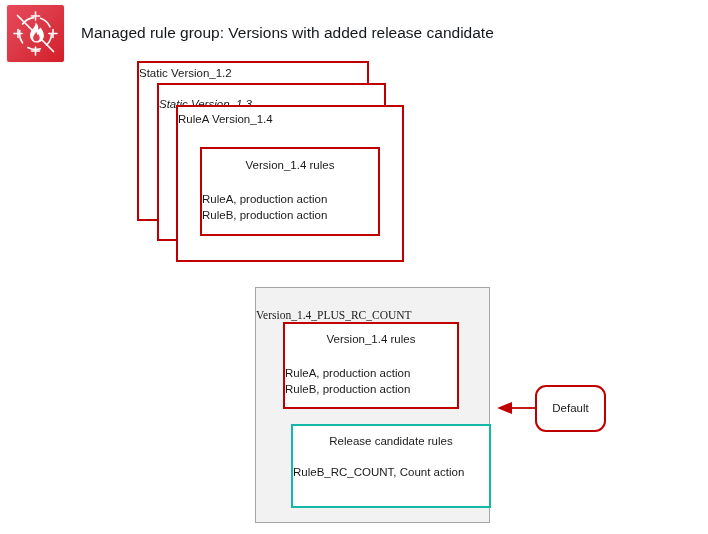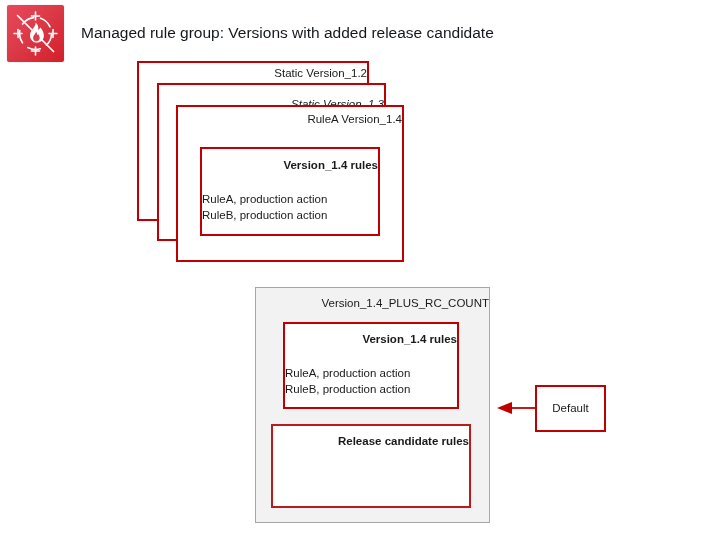--- a/index.html
+++ b/index.html
@@ -49,46 +49,46 @@
   
   .box {
     position: absolute;
     box-sizing: border-box;
     background: #ffffff;
   }
   .box-red {
     border: 2px solid #c00000;
   }
   .box-black {
-    border: 2px solid #b91c1c;
+    border: 2px solid #14b8a6;
+    margin-left: 20px;
   }
   .box-gray {
     border: 1px solid #a6a6a6;
     background: #f2f2f2;
   }
 
   .box-title {
     position: absolute;
     left: 0;
     right: 0;
-    text-align: right;
+    text-align: left;
     font-size: 11.5px;
     line-height: 15px;
     white-space: nowrap;
   }
 
   .rules-title {
     position: absolute;
     left: 0;
     right: 0;
-    text-align: right;
+    text-align: center;
     font-size: 11.5px;
     line-height: 15px;
     white-space: nowrap;
-    font-weight: bold;
   }
   .rules-list {
     position: absolute;
     left: 0;
     right: 0;
     font-size: 11.5px;
     line-height: 16px;
   }
   .rules-list div { white-space: nowrap; }
 
@@ -113,21 +113,21 @@
   #v14-rules-box .rules-list  { top: 42px; }
 
   
   #rc-container {
     left: 255px;
     top: 287px;
     width: 235px;
     height: 236px;
     z-index: 1;
   }
-  #rc-container .box-title { top: 8px; }
+  #rc-container .box-title { top: 20px; font-family: Liberation Serif, serif; }
 
   #rc-prod-box {
     left: 283px;
     top: 322px;
     width: 176px;
     height: 87px;
     z-index: 2;
   }
   #rc-prod-box .rules-title { top: 8px; }
   #rc-prod-box .rules-list  { top: 41px; }
@@ -145,20 +145,21 @@
   
   #default-box {
     left: 535px;
     top: 385px;
     width: 71px;
     height: 47px;
     z-index: 3;
     display: flex;
     align-items: center;
     justify-content: center;
+    border-radius: 11px;
   }
   #default-box .default-label {
     font-size: 11.5px;
     line-height: 15px;
     white-space: nowrap;
   }
 
   #default-arrow {
     position: absolute;
     left: 496px;
@@ -224,20 +225,21 @@
   <div class="rules-title">Version_1.4 rules</div>
   <div class="rules-list">
     <div>RuleA, production action</div>
     <div>RuleB, production action</div>
   </div>
 </div>
 
 <div class="box box-black" id="rc-candidate-box">
   <div class="rules-title">Release candidate rules</div>
   <div class="rules-list">
+    <div>RuleB_RC_COUNT, Count action</div>
   </div>
 </div>
 
 <svg id="default-arrow" viewBox="0 0 42 20">
   <line x1="41" y1="10" x2="14" y2="10" stroke="#c00000" stroke-width="1.8"></line>
   <polygon points="1,10 16,4 16,16" fill="#c00000"></polygon>
 </svg>
 
 <div class="box box-red" id="default-box">
   <span class="default-label">Default</span>

